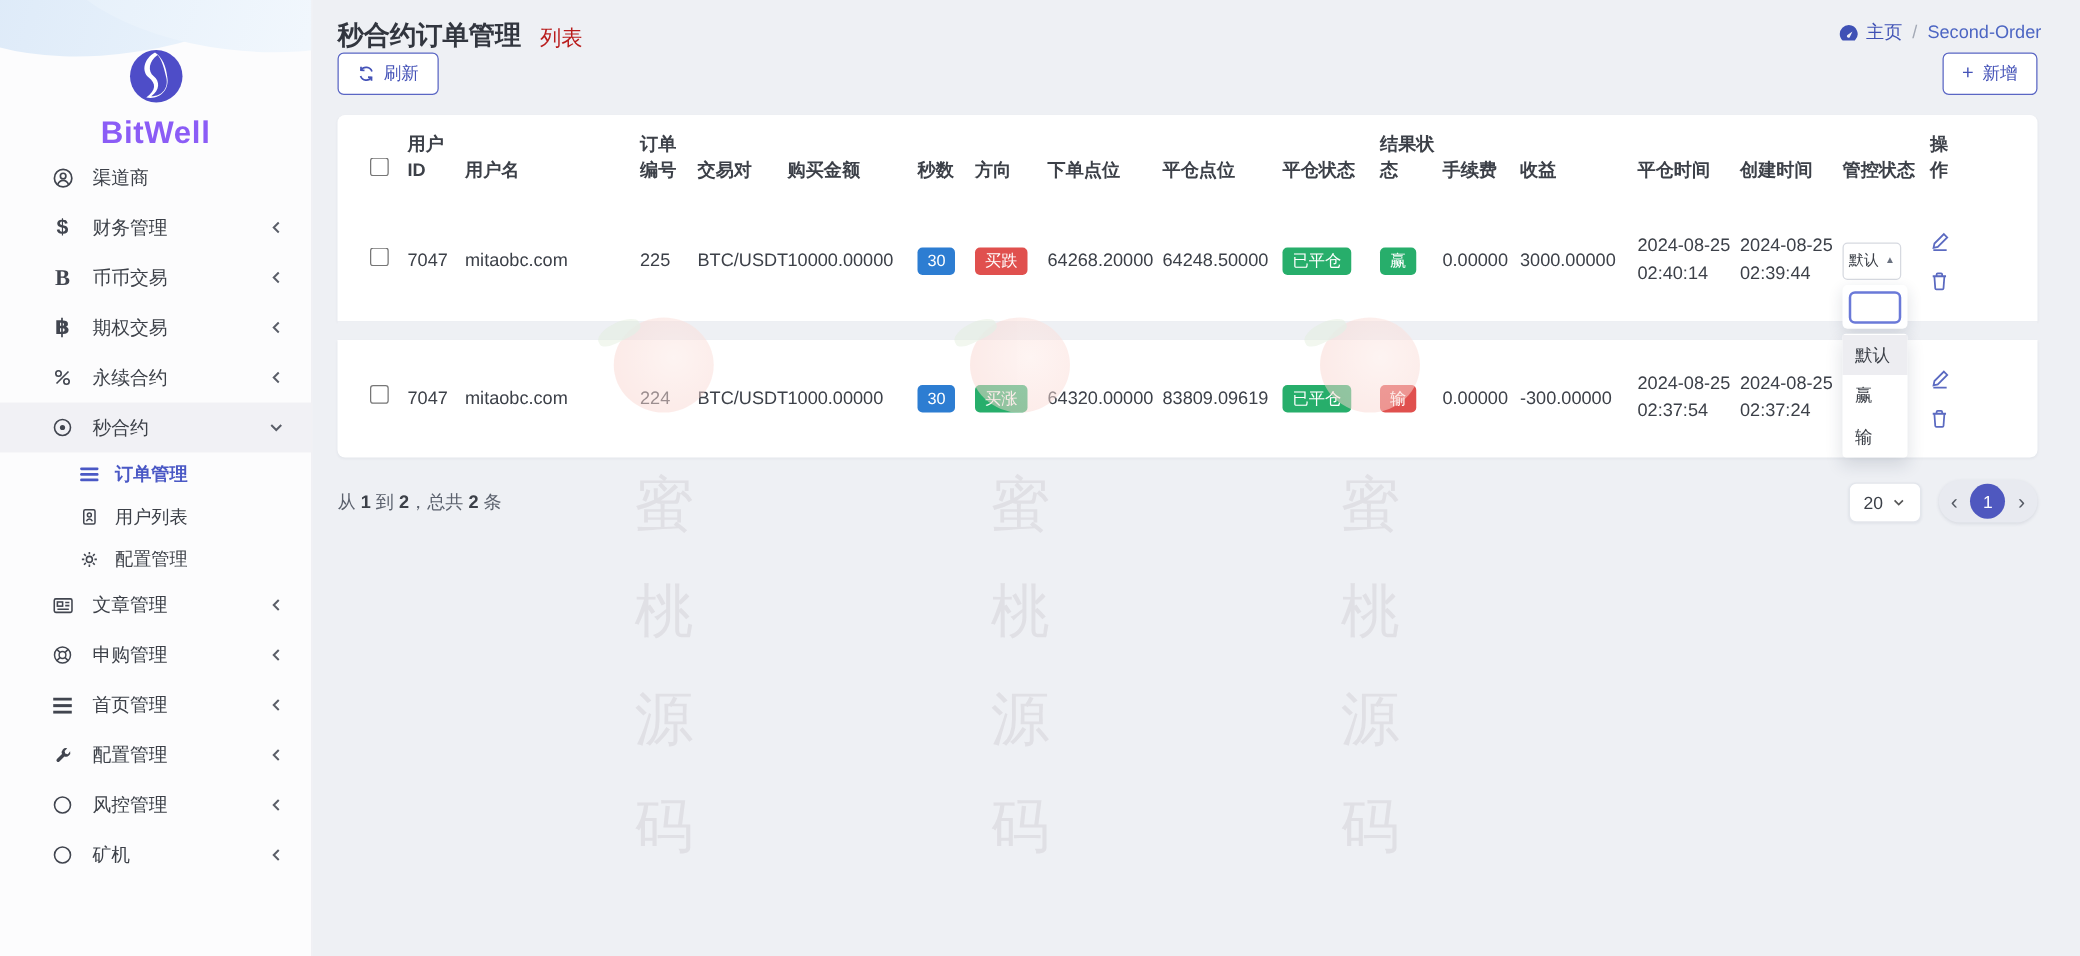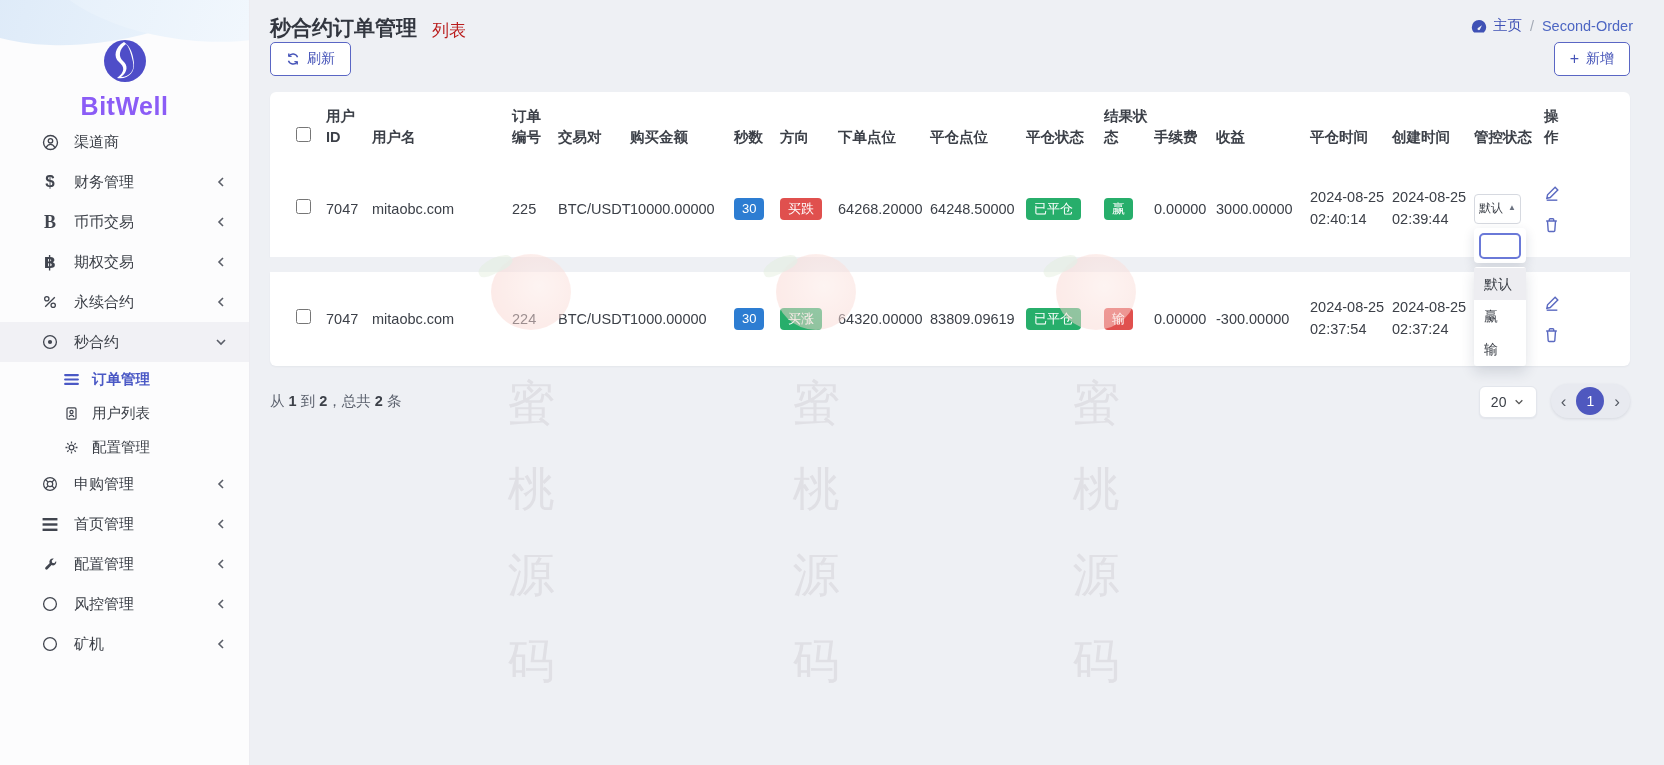--- a/index.html
+++ b/index.html
@@ -188,20 +188,35 @@
       </div>
       <div class="mi">
         <span class="micon">
           <svg class="ic" width="15" height="15" viewBox="0 0 20 20" fill="none" stroke="currentColor" stroke-width="1.7">
               <circle cx="10" cy="10" r="3.2"></circle>
               <path d="M10 2v2.6M10 15.4V18M2 10h2.6M15.4 10H18M4.3 4.3l1.9 1.9M13.8 13.8l1.9 1.9M15.7 4.3l-1.9 1.9M6.2 13.8l-1.9 1.9"></path>
             </svg>
         </span>
         <span class="mlabel">配置管理</span>
       </div>
+    </div>
+    <div class="mi">
+      <span class="micon">
+        <svg class="ic" width="17" height="15" viewBox="0 0 20 18" fill="none" stroke="currentColor" stroke-width="1.5">
+            <rect x="1.5" y="2.5" width="17" height="13" rx="1.5"></rect>
+            <rect x="4.5" y="5.5" width="5" height="4"></rect>
+            <path d="M12 6h4M12 9h4M4.5 12.5h11"></path>
+          </svg>
+      </span>
+      <span class="mlabel">文章管理</span>
+      <span class="chev">
+          <svg class="ic" width="12" height="12" viewBox="0 0 12 12" fill="none" stroke="currentColor" stroke-width="1.6">
+            <polyline points="8,2 4,6 8,10"></polyline>
+          </svg>
+        </span>
     </div>
     <div class="mi">
       <span class="micon">
         <svg class="ic" width="16" height="16" viewBox="0 0 20 20" fill="none" stroke="currentColor" stroke-width="1.5">
             <circle cx="10" cy="10" r="8"></circle>
             <circle cx="10" cy="10" r="3.4"></circle>
             <path d="M4.4 4.4l3.2 3.2M12.4 12.4l3.2 3.2M15.6 4.4l-3.2 3.2M7.6 12.4l-3.2 3.2"></path>
           </svg>
       </span>
       <span class="mlabel">申购管理</span>

